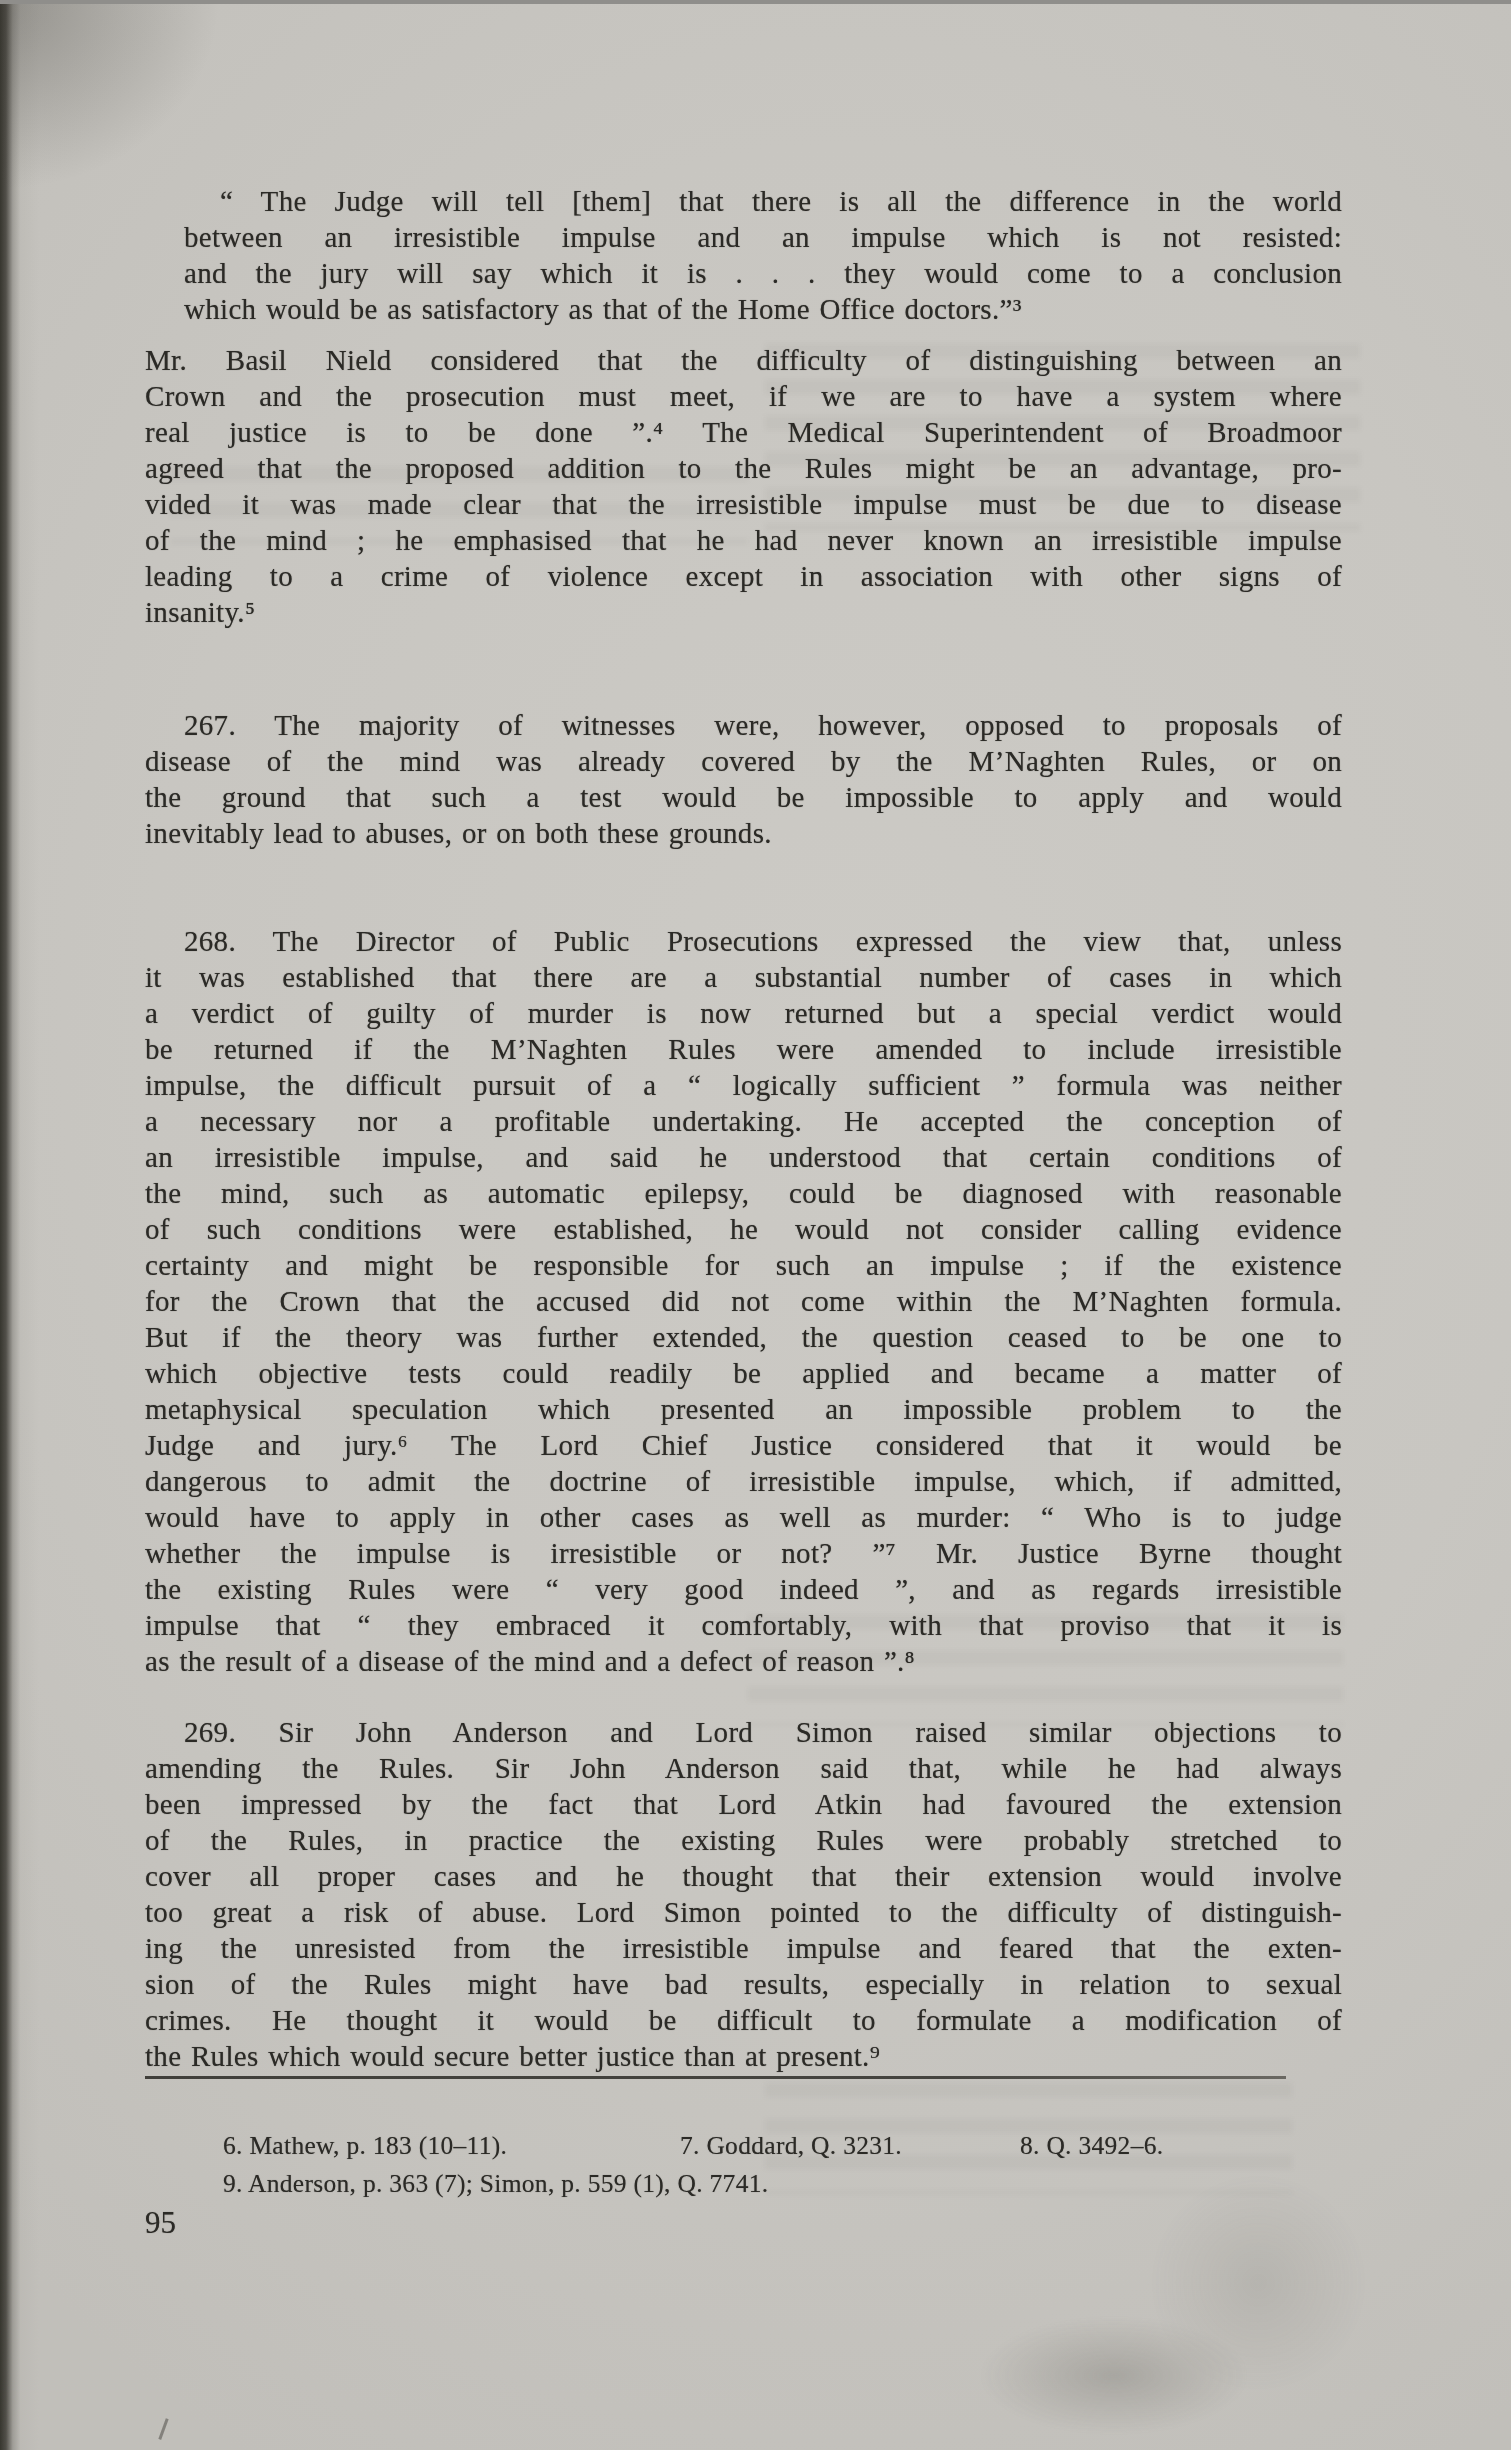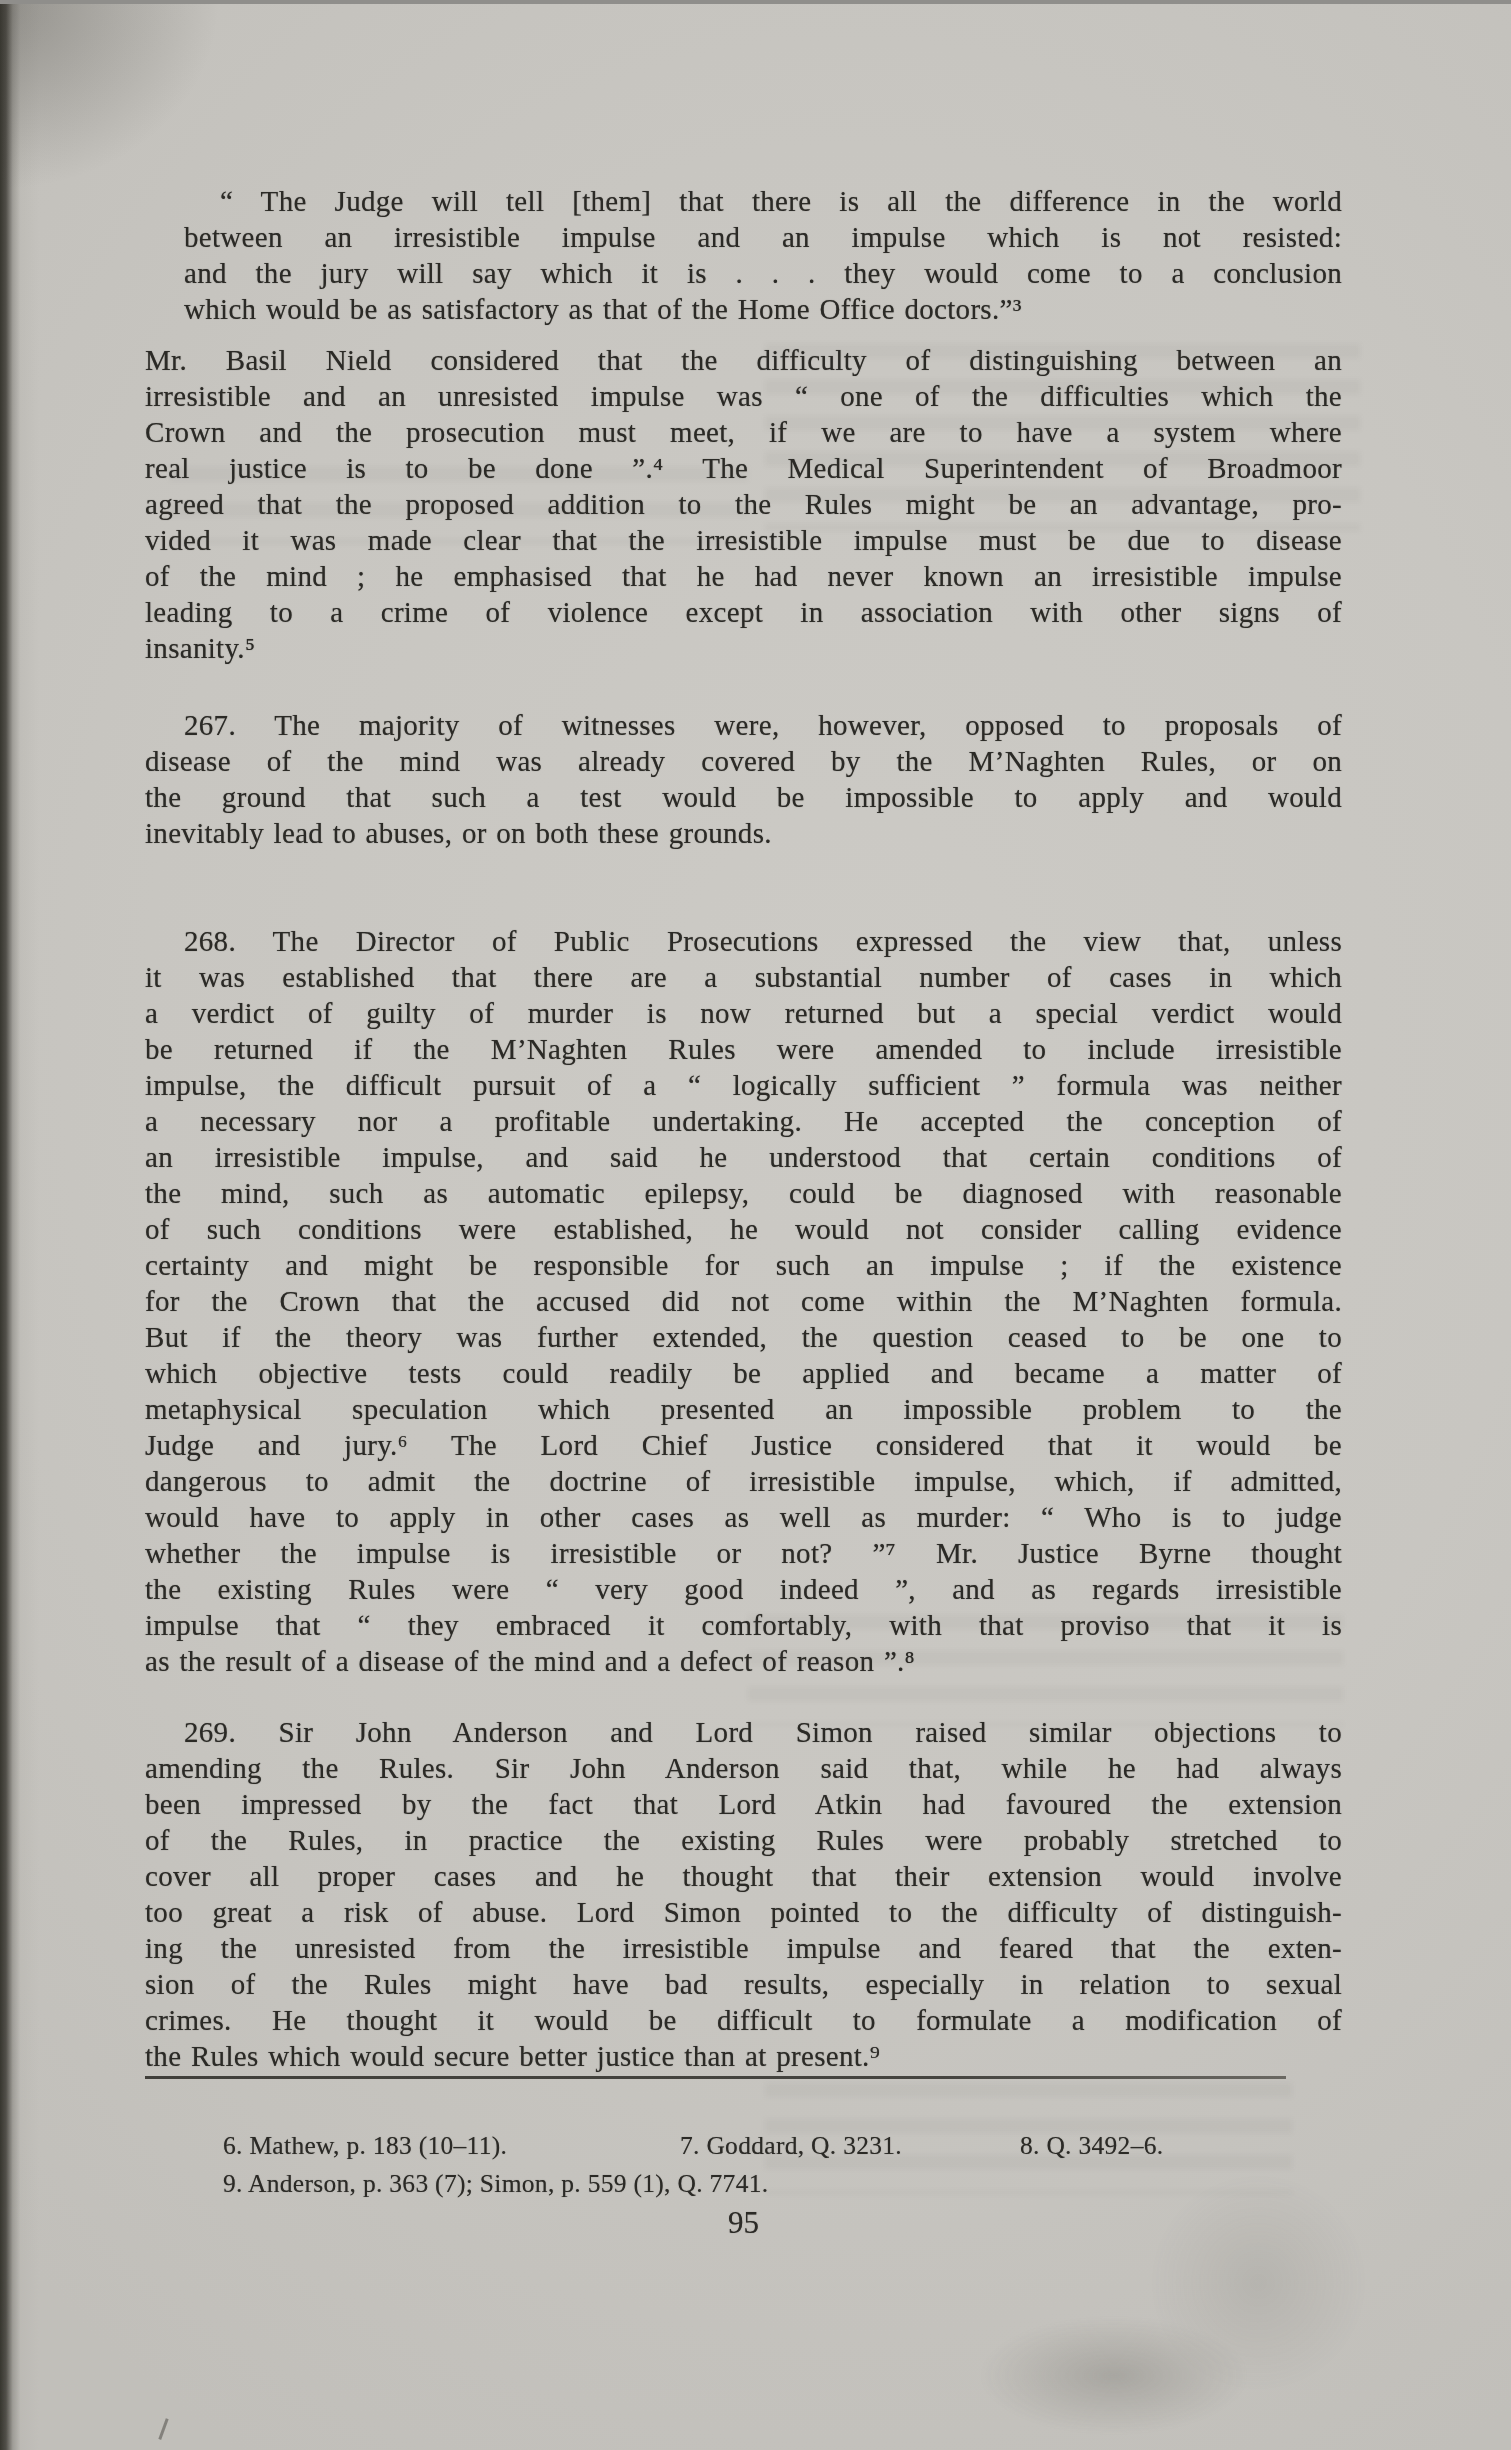--- a/index.html
+++ b/index.html
@@ -84,21 +84,21 @@
     position:absolute;
     font-size:25.5px;line-height:36px;letter-spacing:0.3px;
     text-shadow:0 0 0.9px rgba(43,42,38,.5);
     white-space:nowrap;
   }
   .fn.c0{left:223px;}
   .fn.c1{left:680px;}
   .fn.c2{left:1020px;}
   .page-number{
     position:absolute;left:145px;top:2200px;width:1197px;
-    text-align:center;font-size:31px;line-height:37px;
+    text-align:left;font-size:31px;line-height:37px;
     text-shadow:0 0 0.9px rgba(43,42,38,.5);
   }
 </style>
 </head>
 <body>
 
 <div class="page">
 
   <div class="edge-left"></div>
   <div class="corner-shade"></div>
@@ -112,21 +112,20 @@
 
   <div class="textblock quote" id="q0">
       <div class="line first-indent">“ The Judge will tell [them] that there is all the difference in the world</div>
       <div class="line">between an irresistible impulse and an impulse which is not resisted:</div>
       <div class="line">and the jury will say which it is . . . they would come to a conclusion</div>
       <div class="line ragged">which would be as satisfactory as that of the Home Office doctors.”³</div>
     </div>
 
   <div class="textblock para" id="p0">
       <div class="line">Mr. Basil Nield considered that the difficulty of distinguishing between an</div>
-      <div class="line">irresistible and an unresisted impulse was “ one of the difficulties which the</div>
       <div class="line">Crown and the prosecution must meet, if we are to have a system where</div>
       <div class="line">real justice is to be done ”.⁴ The Medical Superintendent of Broadmoor</div>
       <div class="line">agreed that the proposed addition to the Rules might be an advantage, pro-</div>
       <div class="line">vided it was made clear that the irresistible impulse must be due to disease</div>
       <div class="line">of the mind ; he emphasised that he had never known an irresistible impulse</div>
       <div class="line">leading to a crime of violence except in association with other signs of</div>
       <div class="line ragged">insanity.⁵</div>
     </div>
 
   <div class="textblock para" id="p1">

